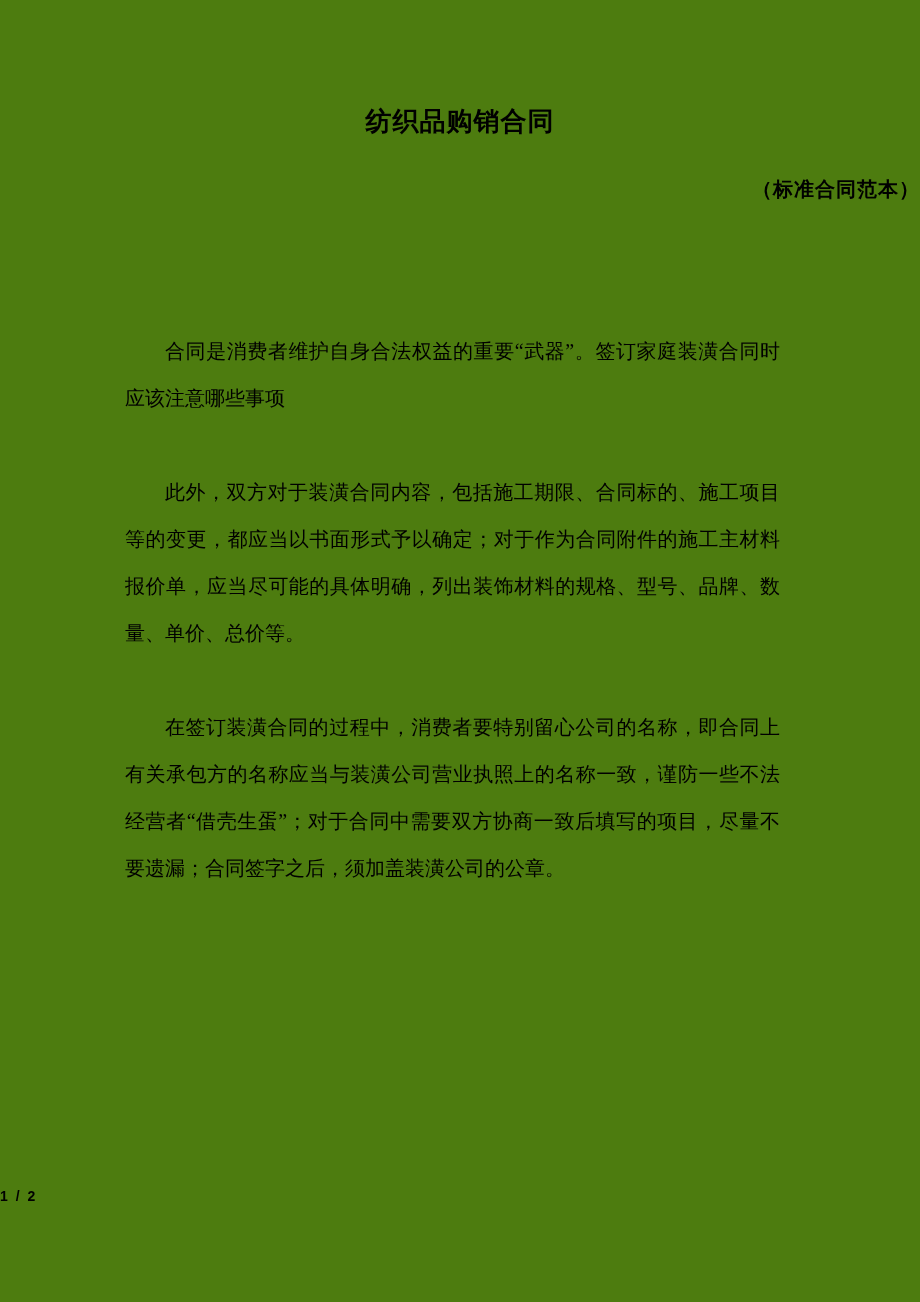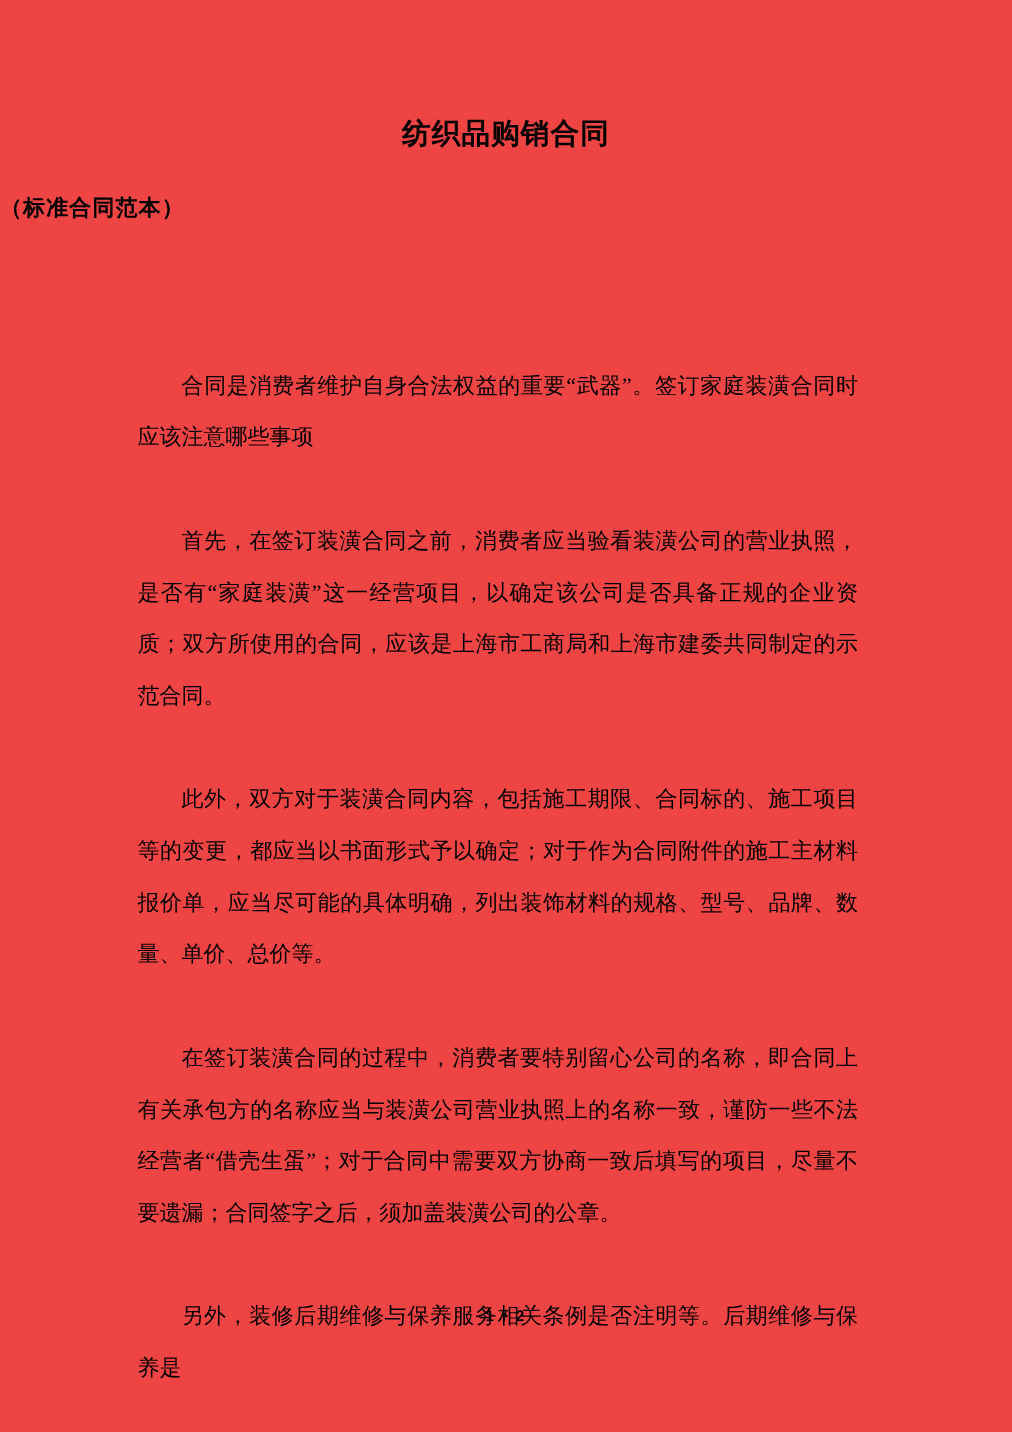--- a/index.html
+++ b/index.html
@@ -5,37 +5,37 @@
   html, body {
     margin: 0;
     padding: 0;
     background: #ffffff;
   }
   .page {
     position: relative;
     width: 920px;
     height: 1302px;
     margin: 0 auto;
-    background: #ef4444;
+    background: #4d7c0f;
     color: #000000;
     overflow: hidden;
   }
   .doc-title {
     margin: 0;
     padding-top: 104px;
     text-align: center;
     font-family: "Liberation Sans", "DejaVu Sans", sans-serif;
     font-weight: bold;
     font-size: 26px;
     line-height: 34px;
     letter-spacing: 1px;
   }
   .doc-subtitle {
     margin: 37px 0 0 0;
-    text-align: left;
+    text-align: right;
     font-family: "Liberation Serif", "DejaVu Serif", serif;
     font-weight: bold;
     font-size: 20px;
     line-height: 28px;
     letter-spacing: 1px;
   }
   .doc-body {
     margin: 125px 140px 0 120px;
     width: 660px;
     font-family: "Liberation Serif", "DejaVu Serif", serif;
@@ -45,40 +45,38 @@
   }
   .doc-body p {
     margin: 0 0 47px 5px;
     text-indent: 2em;
   }
   .page-footer {
     position: absolute;
     top: 1186px;
     left: 0;
     width: 100%;
-    text-align: center;
+    text-align: left;
     font-family: "Liberation Sans", "DejaVu Sans", sans-serif;
     font-weight: bold;
     font-size: 14px;
     line-height: 20px;
     letter-spacing: 2px;
   }
 </style>
 </head>
 <body>
 
 <div class="page">
 
   <h1 class="doc-title">纺织品购销合同</h1>
 
   <h2 class="doc-subtitle">（标准合同范本）</h2>
 
   <div class="doc-body">
     <p>合同是消费者维护自身合法权益的重要“武器”。签订家庭装潢合同时应该注意哪些事项</p>
-    <p>首先，在签订装潢合同之前，消费者应当验看装潢公司的营业执照，是否有“家庭装潢”这一经营项目，以确定该公司是否具备正规的企业资质；双方所使用的合同，应该是上海市工商局和上海市建委共同制定的示范合同。</p>
     <p>此外，双方对于装潢合同内容，包括施工期限、合同标的、施工项目等的变更，都应当以书面形式予以确定；对于作为合同附件的施工主材料报价单，应当尽可能的具体明确，列出装饰材料的规格、型号、品牌、数量、单价、总价等。</p>
     <p>在签订装潢合同的过程中，消费者要特别留心公司的名称，即合同上有关承包方的名称应当与装潢公司营业执照上的名称一致，谨防一些不法经营者“借壳生蛋”；对于合同中需要双方协商一致后填写的项目，尽量不要遗漏；合同签字之后，须加盖装潢公司的公章。</p>
-    <p>另外，装修后期维修与保养服务相关条例是否注明等。后期维修与保养是</p>
   </div>
 
   <div class="page-footer">1 / 2</div>
 
 </div>
 
 </body></html>

